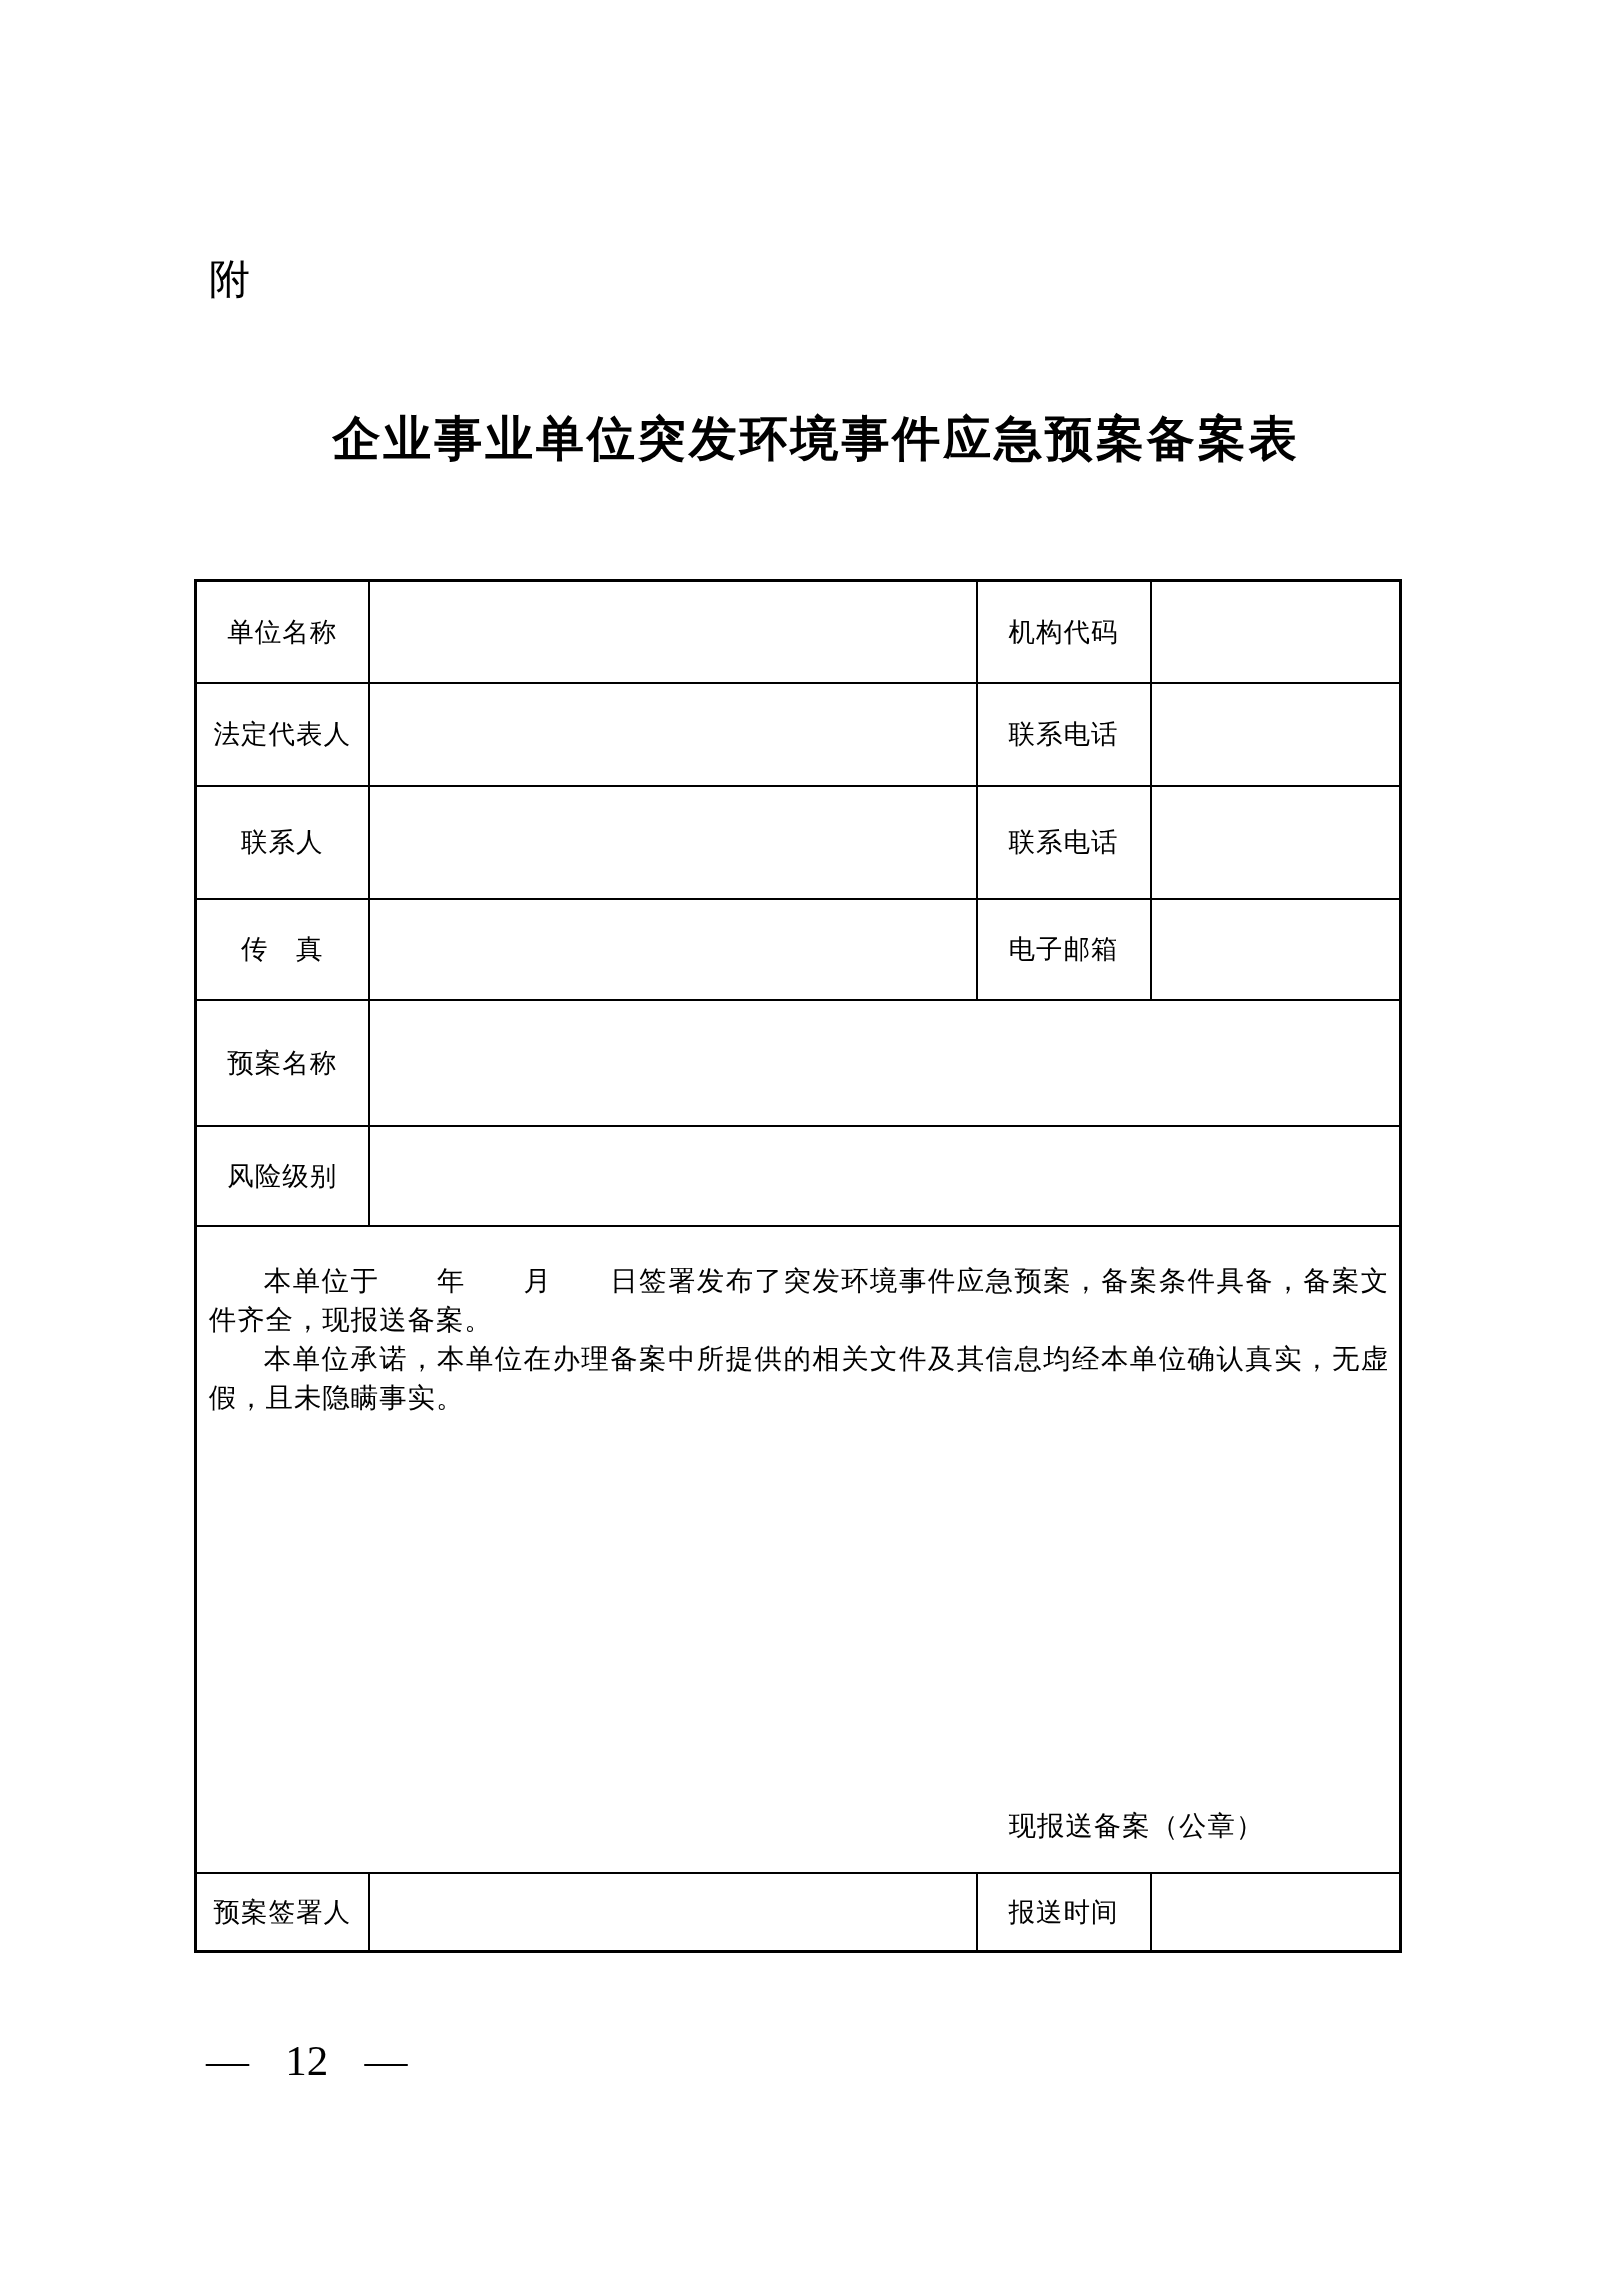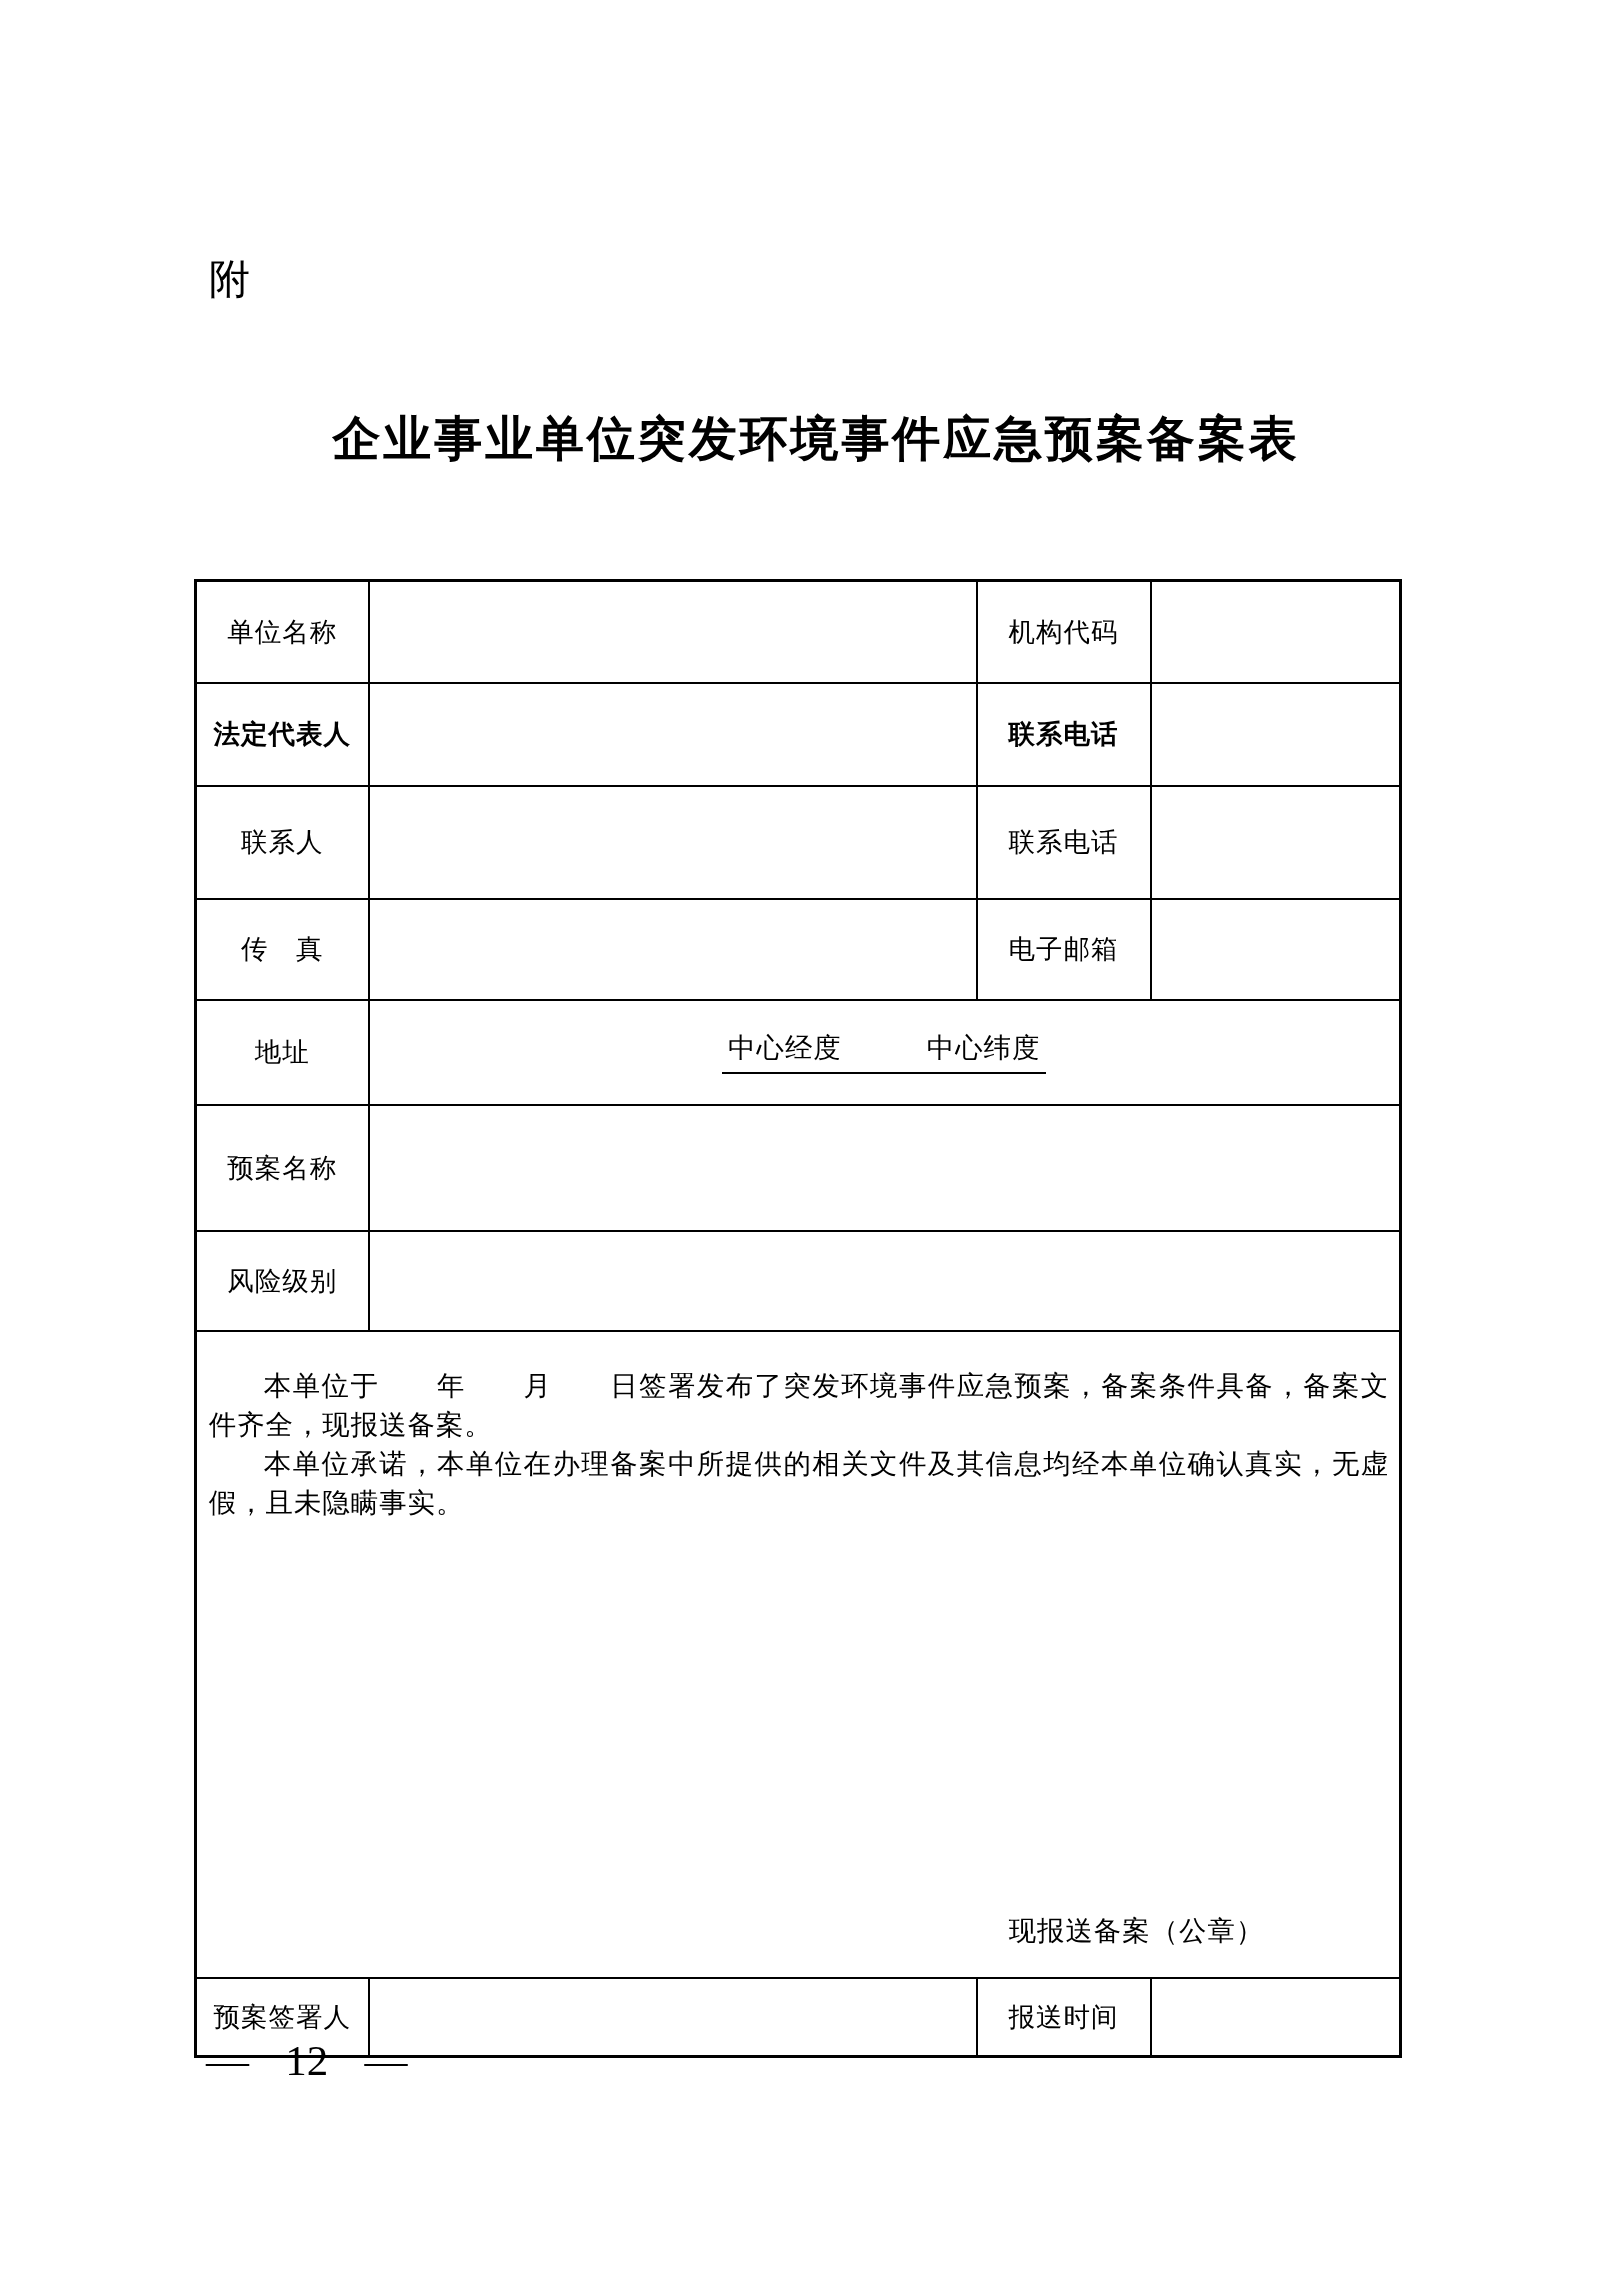--- a/index.html
+++ b/index.html
@@ -49,21 +49,21 @@
     border-bottom: 2.9px solid #000;
     font-size: 26.5px;
     vertical-align: middle;
     overflow: hidden;
   }
   .form-table td.label {
     text-align: center;
     letter-spacing: 1px;
   }
   tr.r1 { height: 102px; }
-  tr.r2 { height: 103px; font-weight: bold; }
+  tr.r2 { height: 103px; }
   tr.r3 { height: 113px; }
   tr.r4 { height: 101px; }
   tr.r5 { height: 105px; }
   tr.r6 { height: 126px; }
   tr.r7 { height: 100px; }
   tr.r8 { height: 647px; }
   tr.r9 { height: 79px; }
   td.center-cell { text-align: center; }
   .geo-note {
     display: inline-block;
@@ -133,26 +133,20 @@
         <td class="input"></td>
         <td class="label">联系电话</td>
         <td class="input"></td>
       </tr>
       <tr class="r4">
         <td class="label">传　真</td>
         <td class="input"></td>
         <td class="label">电子邮箱</td>
         <td class="input"></td>
       </tr>
-      <tr class="r5">
-        <td class="label">地址</td>
-        <td class="center-cell" colspan="3">
-          <span class="geo-note">中心经度　　　中心纬度</span>
-        </td>
-      </tr>
       <tr class="r6">
         <td class="label">预案名称</td>
         <td class="input" colspan="3"></td>
       </tr>
       <tr class="r7">
         <td class="label">风险级别</td>
         <td class="input" colspan="3"></td>
       </tr>
       <tr class="r8">
         <td class="decl-cell" colspan="4">

